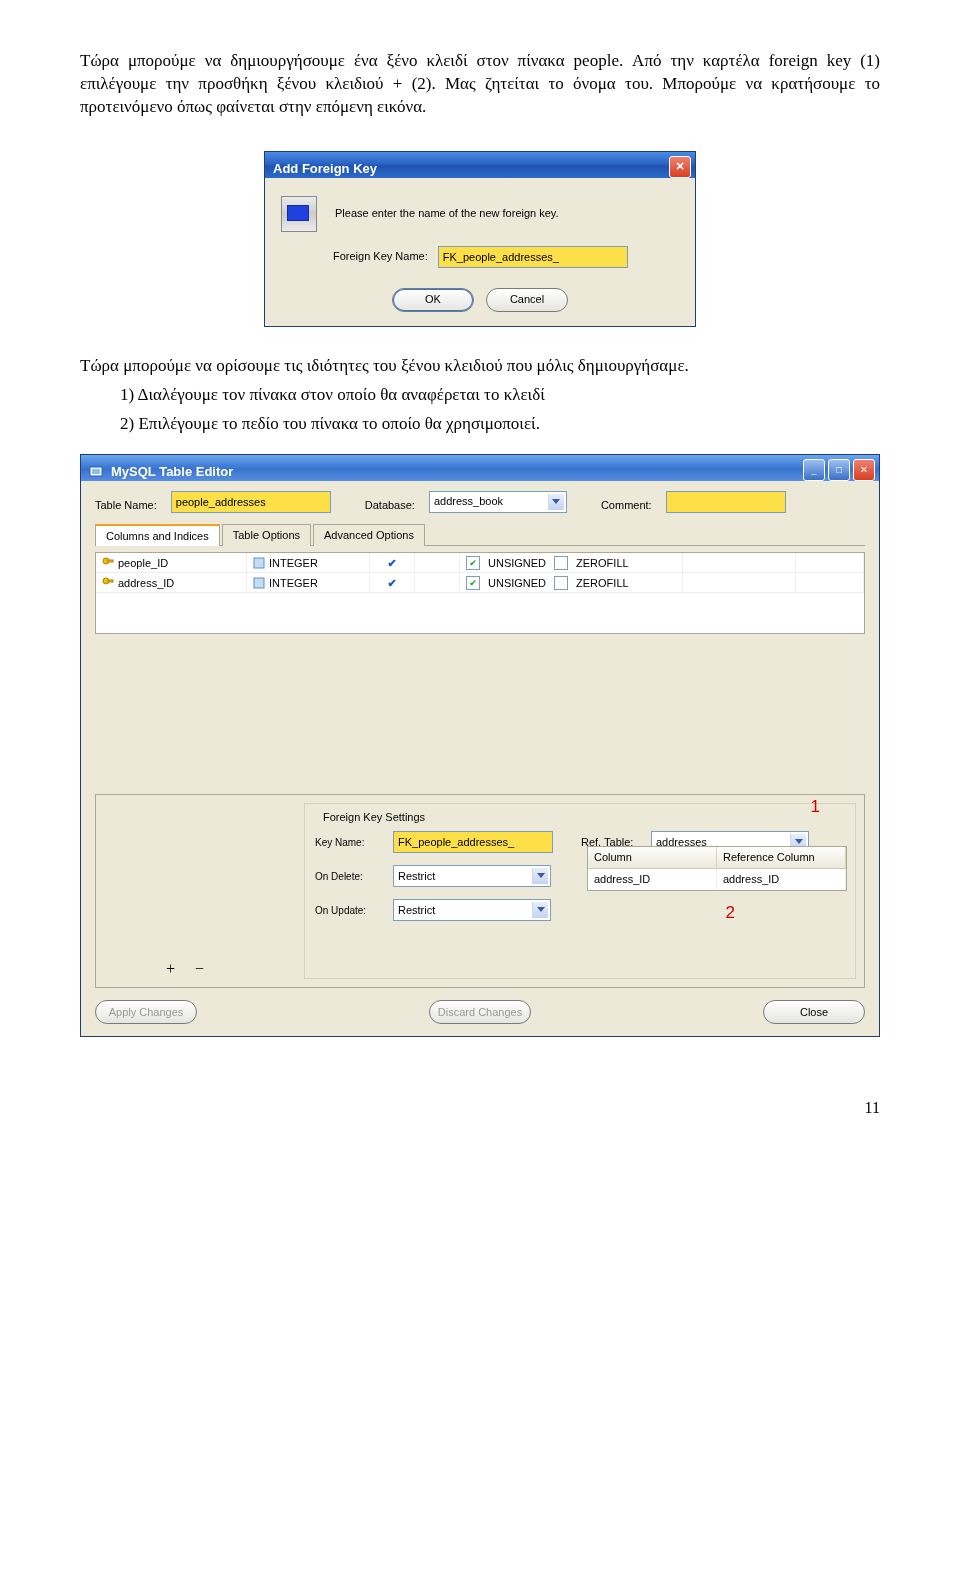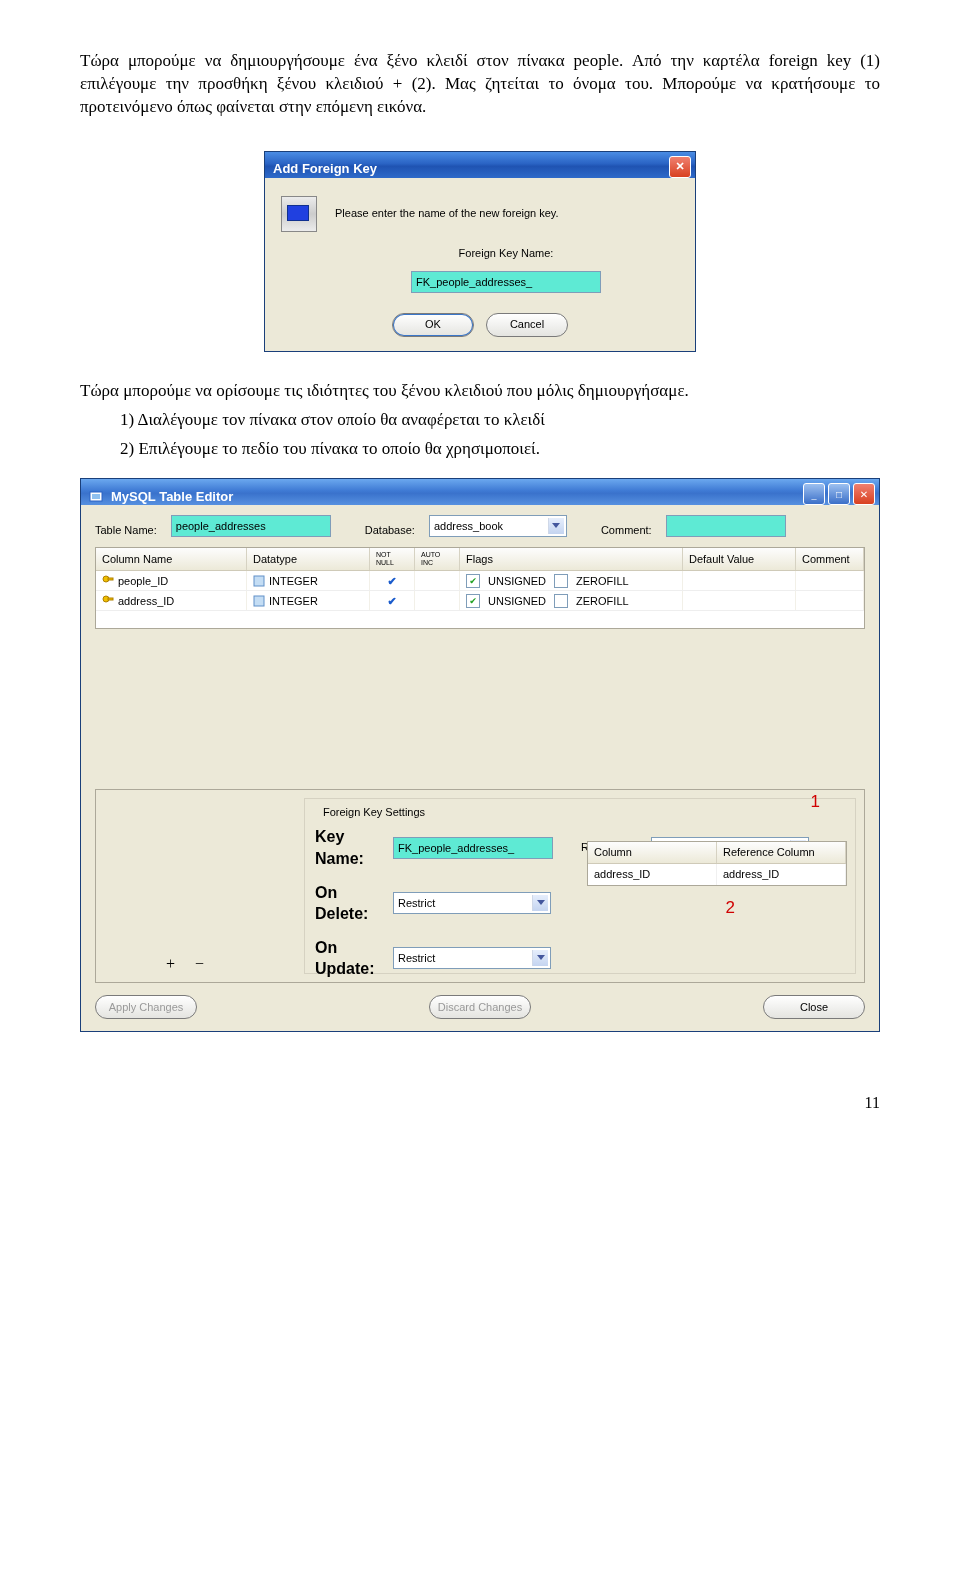--- a/index.html
+++ b/index.html
@@ -44,21 +44,21 @@
     width: 34px; height: 34px; margin-right: 8px;
     background: linear-gradient(to bottom,#ececec,#ccc 50%,#ececec);
     border:1px solid #888; position: relative;
   }
   .dialog-icon::before {
     content:""; position:absolute; left:5px; top:8px; width:20px; height:14px;
     background:#2040e0; border:1px solid #103090;
   }
   .dialog-field-label { margin-top: 14px; }
   .text-input {
-    height: 20px; border:1px solid #7f9db9; background:#5eead4; padding: 0 4px;
+    height: 20px; border:1px solid #7f9db9; background:#fde047; padding: 0 4px;
     font-family: Tahoma, Arial, sans-serif; font-size:11px;
   }
   .dialog-buttons { display:flex; gap:12px; justify-content:center; margin-top:20px; }
   .btn {
     min-width: 80px; height:22px; border:1px solid #7a7a7a; border-radius:12px;
     background: linear-gradient(to bottom,#fff,#e4e4e0);
     font-family: Tahoma, Arial, sans-serif; font-size:11px;
     display:flex; align-items:center; justify-content:center;
   }
   .btn-default { box-shadow: 0 0 0 1px #3a76c8 inset; }
@@ -128,21 +128,21 @@
                      border:1px solid #2a63c4; }
   .plusminus { position:absolute; left:70px; bottom:8px; font-family: Tahoma; font-size:16px; letter-spacing:8px; }
 
   .fieldset-title { position:relative; top:-6px; left:4px; background:#ece9d8; padding:0 4px;
                     font-family: Tahoma, Arial, sans-serif; font-size:11px; }
   .fk-settings {
     margin-left:200px; border:1px solid #d6d2c2; padding:12px 10px 10px 10px; height:152px;
     position:relative;
   }
   .form-row { display:flex; align-items:center; gap:8px; margin-bottom:12px; }
-  .lbl { width:70px; font-family: Tahoma, Arial, sans-serif; font-size:16px;font-weight:bold; }
+  .lbl { width:70px; font-family: Tahoma, Arial, sans-serif; font-size:10px; }
   .lbl2 { width:62px; font-family: Tahoma, Arial, sans-serif; font-size:11px; }
 
   .ref-grid {
     position:absolute; right:8px; top:42px; width:258px; border:1px solid #aca899;
     background:#fff; font-family: Tahoma, Arial, sans-serif; font-size:11px;
   }
   .ref-grid .rh { display:flex; background:linear-gradient(to bottom,#fdfdfd,#ece9d8);
                    border-bottom:1px solid #cfcab8; }
   .ref-grid .rhc { flex:1; padding:3px 6px; border-right:1px solid #d6d2c2; }
   .ref-grid .rr { display:flex; }
@@ -165,21 +165,21 @@
 <div class="dialog">
   <div class="titlebar">
     <span class="titlebar-title">Add Foreign Key</span>
     <div class="closebox">✕</div>
   </div>
   <div class="dialog-body ui-font">
     <div class="dialog-row">
       <div class="dialog-icon"></div>
       <span>Please enter the name of the new foreign key.</span>
     </div>
-    <div class="dialog-row dialog-field-label" style="margin-left:52px;flex-direction:column;">
+    <div class="dialog-row dialog-field-label" style="margin-left:52px;">
       <span>Foreign Key Name:</span>
       <input class="text-input" style="width: 180px;" value="FK_people_addresses_">
     </div>
     <div class="dialog-buttons">
       <div class="btn btn-default">OK</div>
       <div class="btn">Cancel</div>
     </div>
   </div>
 </div>
 
@@ -213,33 +213,27 @@
         <span class="chev">
           <svg width="8" height="6">
               <path d="M0 0 L8 0 L4 5 Z" fill="#44579d"></path>
             </svg>
         </span>
       </div>
       <span style="margin-left:20px;">Comment:</span>
       <input class="text-input" style="width: 110px;">
     </div>
 
+    <div class="tabs">
+      <div class="tab active">Columns and Indices</div>
+      <div class="tab">Table Options</div>
+      <div class="tab">Advanced Options</div>
+    </div>
 
     <div class="grid" style="height:80px;">
-      <div class="grid-header">
-        <div class="gh" style="width:138px;">Column Name</div>
-        <div class="gh" style="width:110px;">Datatype</div>
-        <div class="gh" style="width:32px;font-size:7px;line-height:8px;white-space:pre;">NOT
-NULL</div>
-        <div class="gh" style="width:32px;font-size:7px;line-height:8px;white-space:pre;">AUTO
-INC</div>
-        <div class="gh" style="width:210px;">Flags</div>
-        <div class="gh" style="width:100px;">Default Value</div>
-        <div class="gh" style="flex:1;">Comment</div>
-      </div>
 
       <div class="grid-row">
         <div class="gc" style="width:138px;">
           <svg class="pk-icon">
               <circle cx="4" cy="4" r="3" fill="#f0c000" stroke="#b08000"></circle>
               <rect x="6" y="3" width="5" height="2" fill="#f0c000" stroke="#b08000"></rect>
             </svg>
           <span>people_ID</span>
         </div>
         <div class="gc" style="width:110px;">

